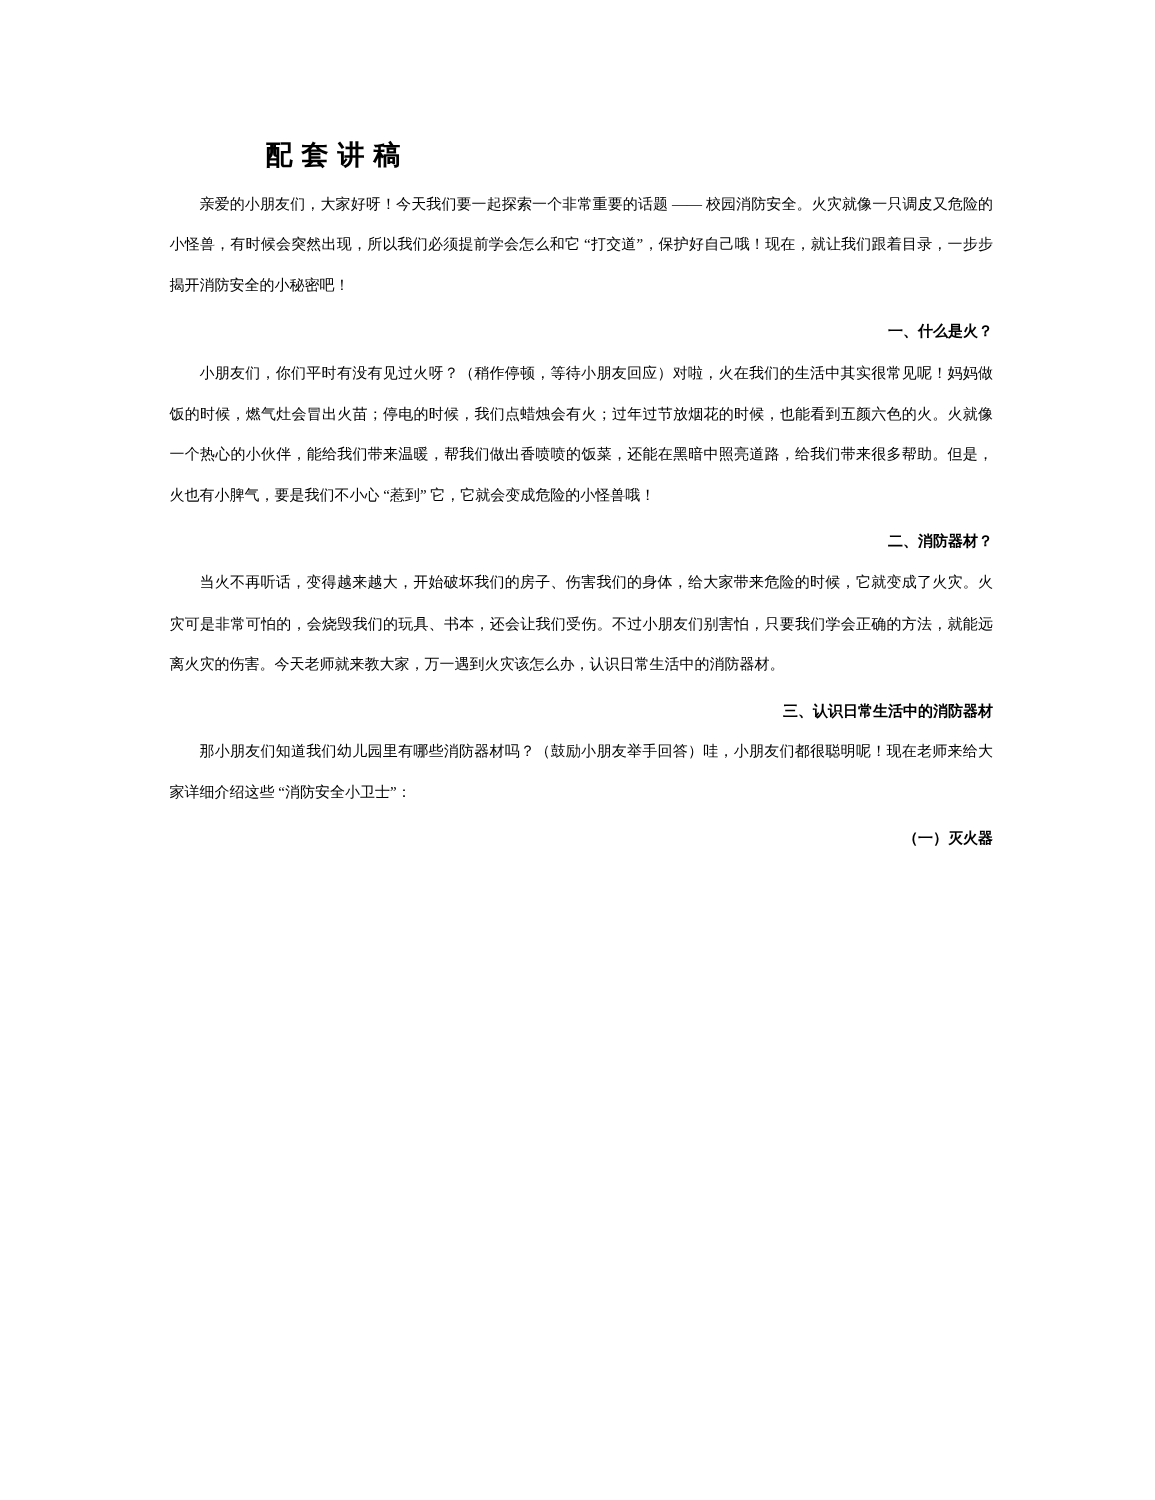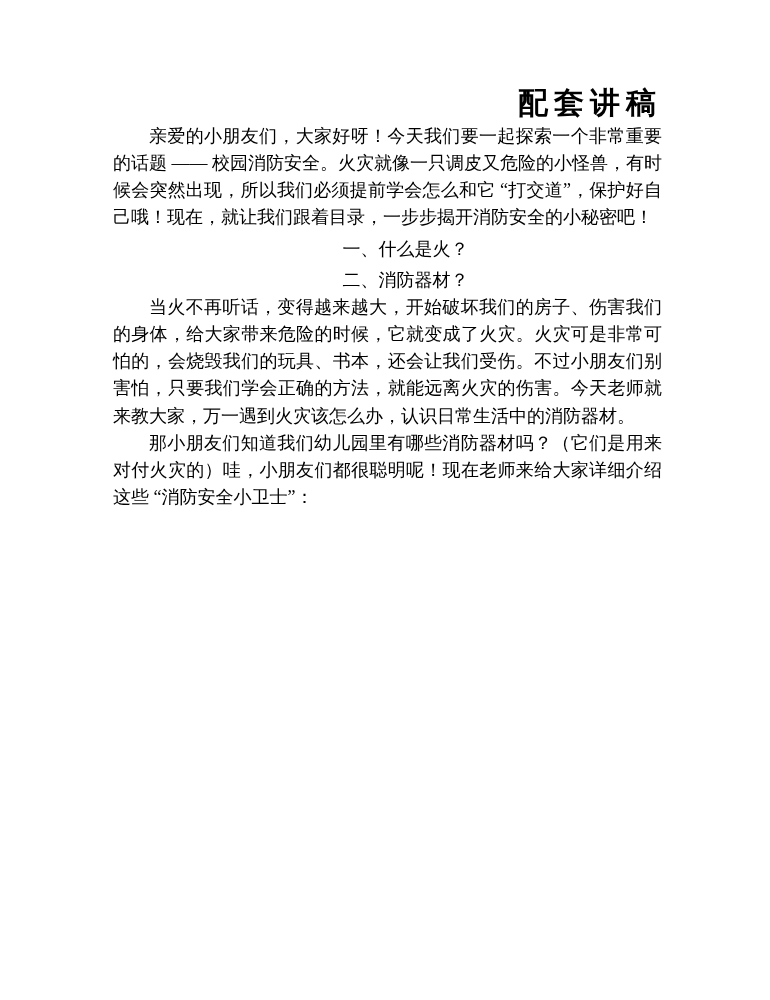--- a/index.html
+++ b/index.html
@@ -17,48 +17,51 @@
   .doc {
     box-sizing: border-box;
     width: 770px;
     height: 1000px;
     padding: 86px 108px 0 113px;
     background: #ffffff;
   }
   .title {
     margin: 0;
     padding-left: 64px;            
-    text-align: right;
-    font-size: 30px;
+    text-align: left;
+    font-size: 18px;
     line-height: 34px;
     font-weight: bold;
     letter-spacing: 6px;
   }
   .body-text {
     margin-top: 3px;
   }
   .para, .heading {
     margin: 0;
-    font-size: 18px;
+    font-size: 10px;
     line-height: 27.15px;
     text-align: justify;
     text-indent: 2em;
     word-break: break-all;
   }
   .heading {
-    font-weight: normal;
+    font-weight: bold;
     margin-top: 4px;
-    text-align: center;
+    text-align: right;
   }
 </style>
 </head>
 <body>
 
 <div class="doc">
   <h1 class="title">配套讲稿</h1>
   <div class="body-text">
       <p class="para">亲爱的小朋友们，大家好呀！今天我们要一起探索一个非常重要的话题 —— 校园消防安全。火灾就像一只调皮又危险的小怪兽，有时候会突然出现，所以我们必须提前学会怎么和它 “打交道”，保护好自己哦！现在，就让我们跟着目录，一步步揭开消防安全的小秘密吧！</p>
       <p class="heading">一、什么是火？</p>
+      <p class="para">小朋友们，你们平时有没有见过火呀？（稍作停顿，等待小朋友回应）对啦，火在我们的生活中其实很常见呢！妈妈做饭的时候，燃气灶会冒出火苗；停电的时候，我们点蜡烛会有火；过年过节放烟花的时候，也能看到五颜六色的火。火就像一个热心的小伙伴，能给我们带来温暖，帮我们做出香喷喷的饭菜，还能在黑暗中照亮道路，给我们带来很多帮助。但是，火也有小脾气，要是我们不小心 “惹到” 它，它就会变成危险的小怪兽哦！</p>
       <p class="heading">二、消防器材？</p>
       <p class="para">当火不再听话，变得越来越大，开始破坏我们的房子、伤害我们的身体，给大家带来危险的时候，它就变成了火灾。火灾可是非常可怕的，会烧毁我们的玩具、书本，还会让我们受伤。不过小朋友们别害怕，只要我们学会正确的方法，就能远离火灾的伤害。今天老师就来教大家，万一遇到火灾该怎么办，认识日常生活中的消防器材。</p>
-      <p class="para">那小朋友们知道我们幼儿园里有哪些消防器材吗？（它们是用来对付火灾的）哇，小朋友们都很聪明呢！现在老师来给大家详细介绍这些 “消防安全小卫士”：</p>
+      <p class="heading">三、认识日常生活中的消防器材</p>
+      <p class="para">那小朋友们知道我们幼儿园里有哪些消防器材吗？（鼓励小朋友举手回答）哇，小朋友们都很聪明呢！现在老师来给大家详细介绍这些 “消防安全小卫士”：</p>
+      <p class="heading">（一）灭火器</p>
     </div>
 </div>
 
 </body></html>

